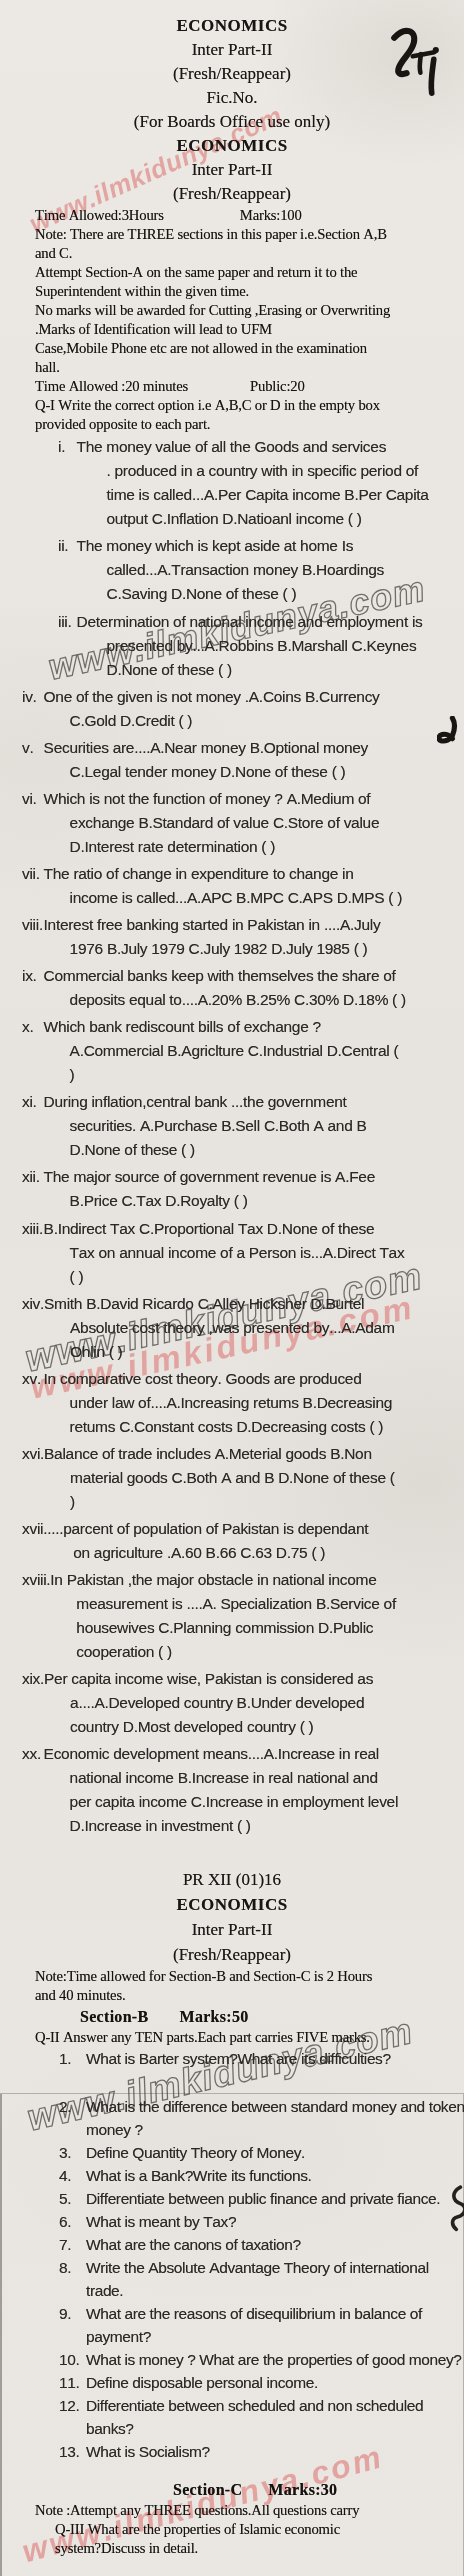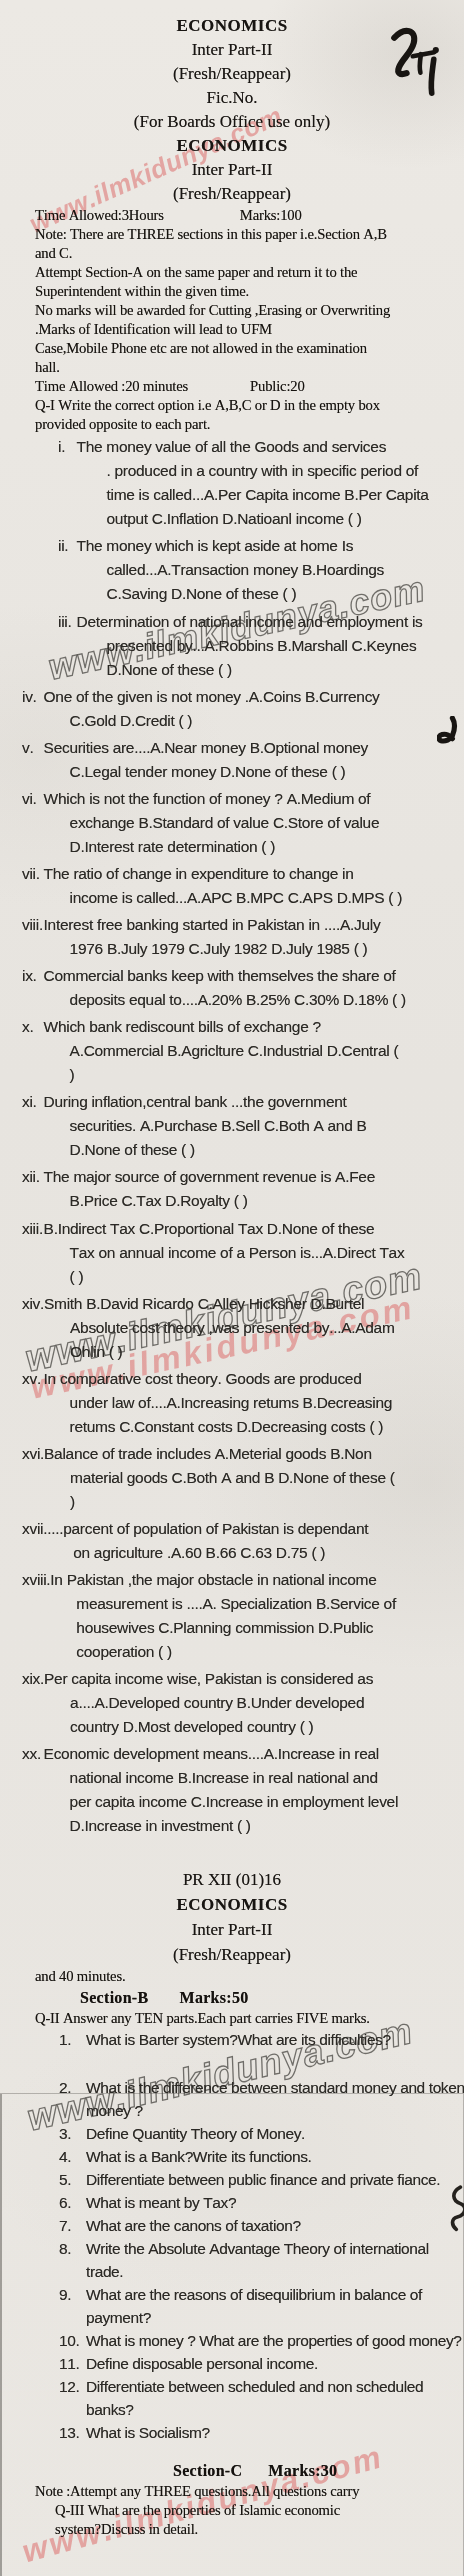--- a/index.html
+++ b/index.html
@@ -334,20 +334,21 @@
       </div>
 
     <div class="center-block" id="header2">
         <div class="ln">PR XII (01)16</div>
         <div class="ln">ECONOMICS</div>
         <div class="ln">Inter Part-II</div>
         <div class="ln">(Fresh/Reappear)</div>
       </div>
 
     <div class="serif-block" id="note2">
+        <div class="ln">Note:Time allowed for Section-B and Section-C is 2 Hours</div>
         <div class="ln">and 40 minutes.</div>
       </div>
 
     <div class="sec-head" id="secB-head">
       <span>Section-B</span><span class="marks">Marks:50</span>
     </div>
 
     <div class="qline-block" id="q2">
       <div class="ln">Q-II Answer any TEN parts.Each part carries FIVE marks.</div>
     </div>

